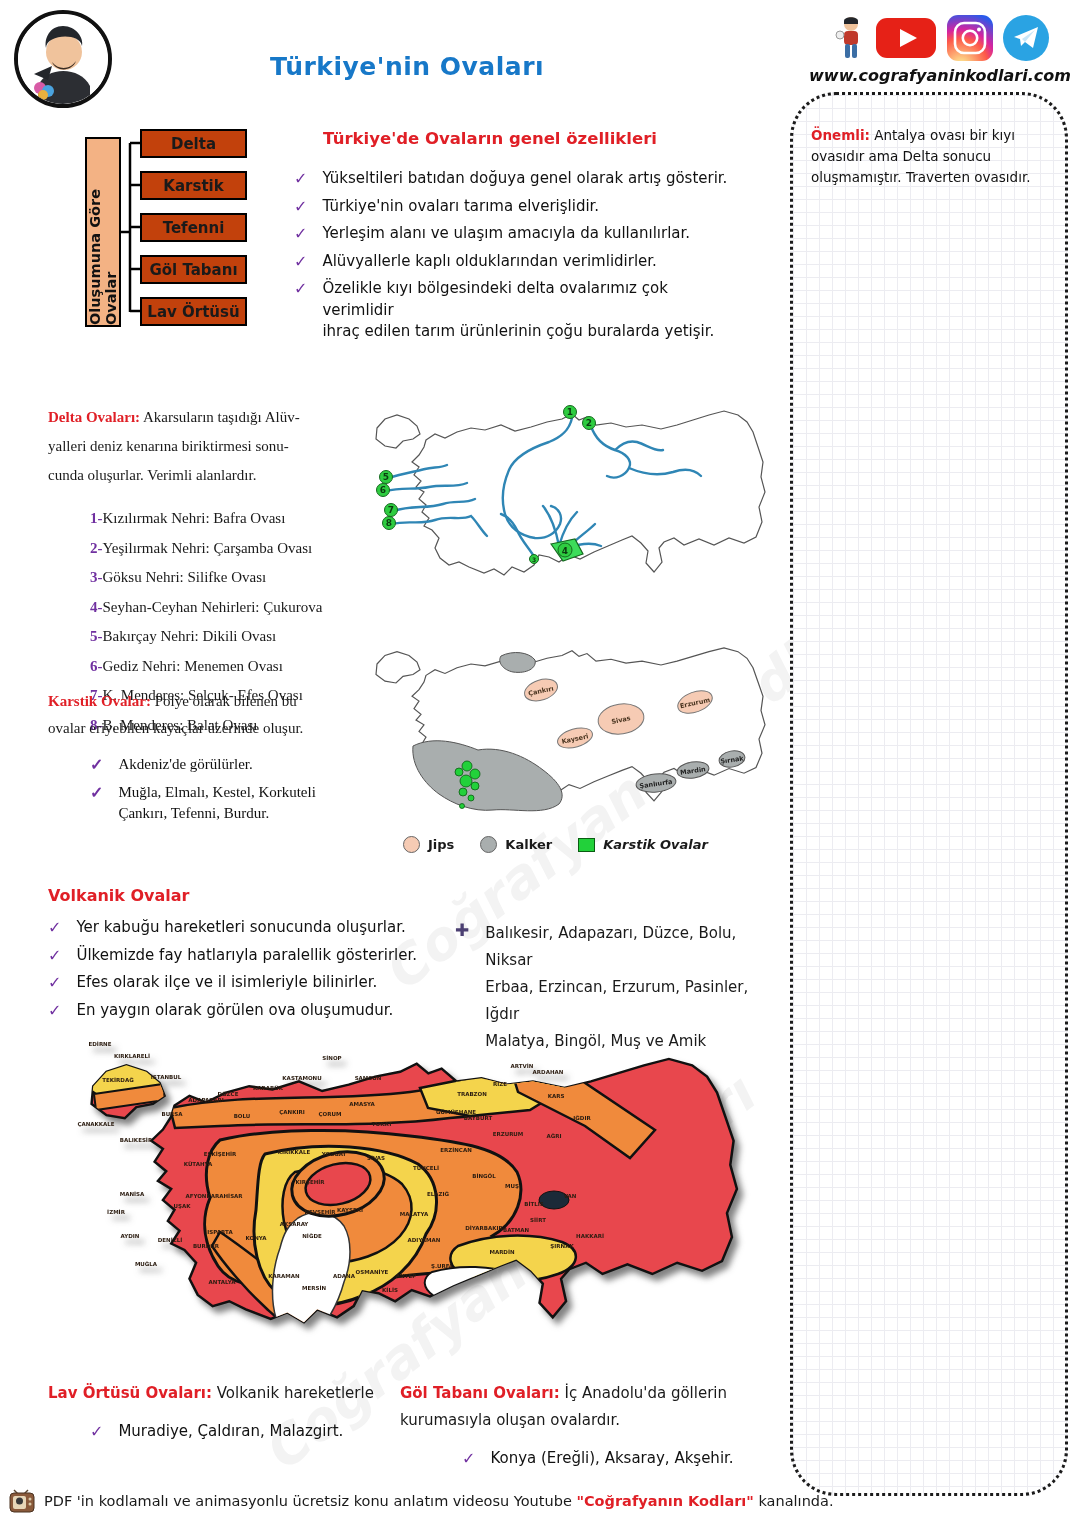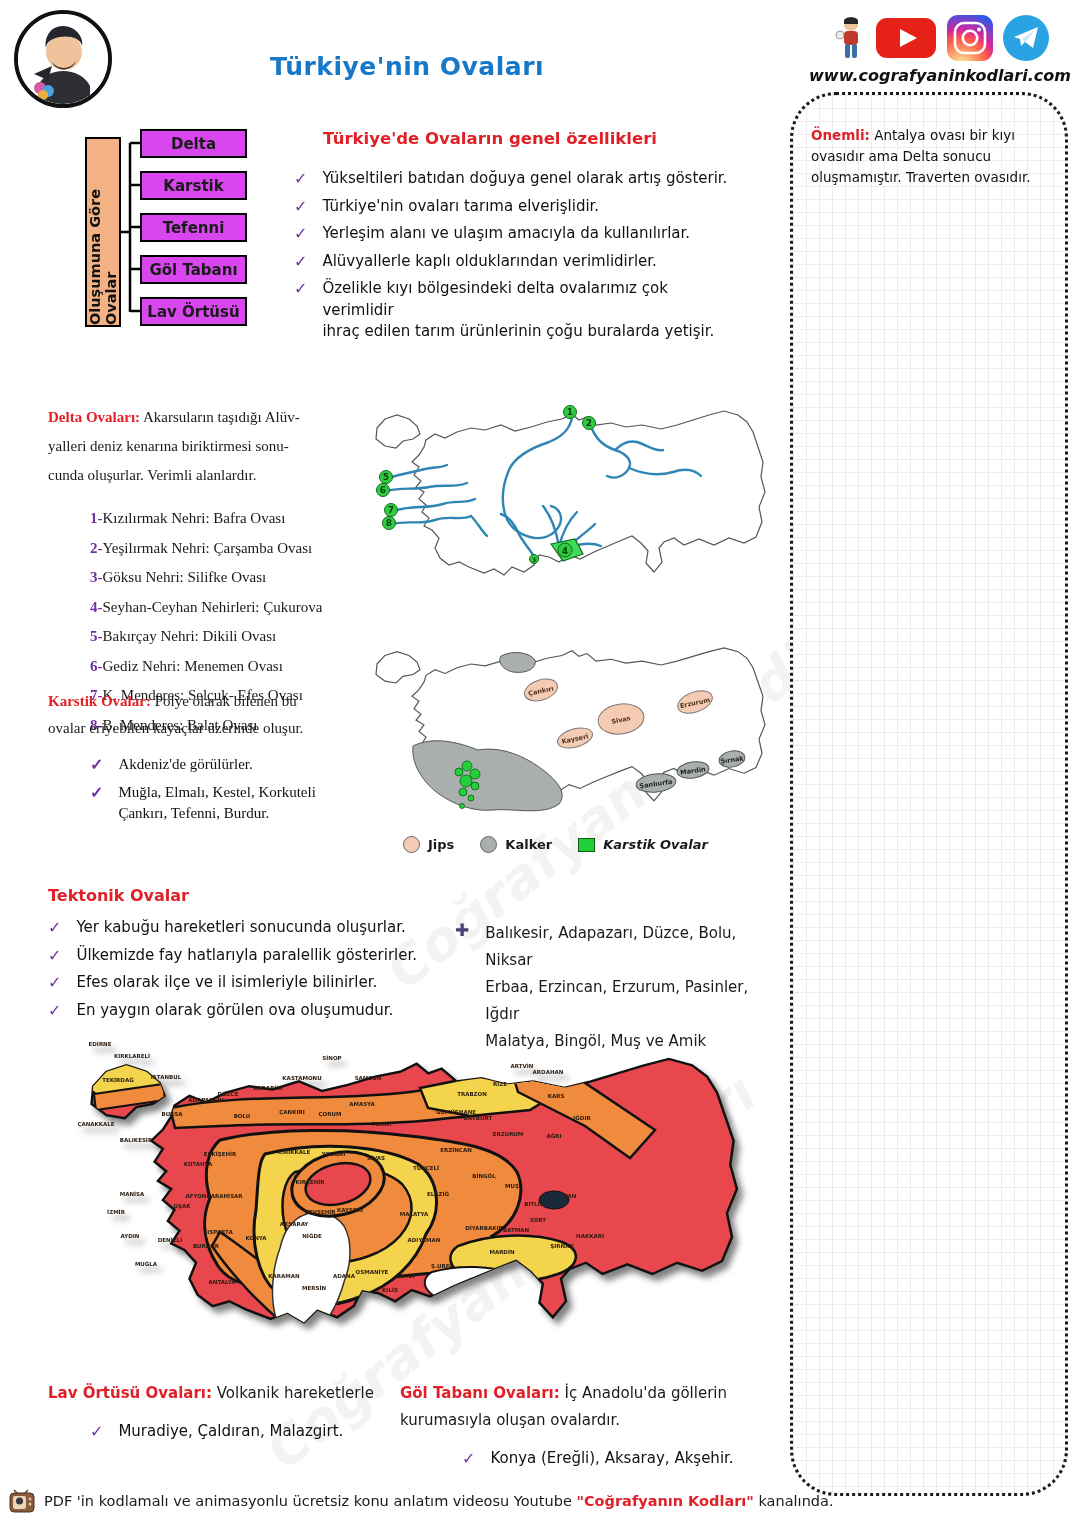--- a/index.html
+++ b/index.html
@@ -29,21 +29,21 @@
                        linear-gradient(90deg, #ececf1 1px, transparent 1px);
       background-size:13px 13px; padding:30px 16px 0 18px; }
   .note-text { font-size:13.5px; line-height:21px; color:#111; }
   .red-label { color:#e01f26; font-weight:bold; }
 
   
   .flow-wrap { left:80px; top:120px; width:180px; height:215px; }
   .flow-root { position:absolute; left:5px; top:17px; width:36px; height:190px; background:#f3b284;
                border:2.5px solid #000; display:flex; align-items:center; justify-content:center; }
   .flow-root span { writing-mode:vertical-rl; transform:rotate(180deg); font-weight:bold; font-size:14.5px; color:#111; }
-  .flow-box { position:absolute; left:60px; width:107px; height:29px; background:#d946ef; border:2.5px solid #000;
+  .flow-box { position:absolute; left:60px; width:107px; height:29px; background:#c2410c; border:2.5px solid #000;
               display:flex; align-items:center; justify-content:center; font-weight:bold; font-size:15px; }
   .flow-lines { position:absolute; left:0; top:0; }
 
   
   .sec { font-size:15px; line-height:29px;font-family:Liberation Serif, serif; }
   .check-row { display:flex; gap:15px; margin-bottom:6px; }
   .check { color:#7030a0; font-weight:bold; font-size:16px; line-height:21.5px; }
   .check-text { font-size:15px; line-height:21.5px; color:#111; }
   .gen-title { color:#e01f26; font-weight:bold; font-size:16.5px; }
 
@@ -314,21 +314,21 @@
         <span class="check">✓</span>
         <div class="check-text">
           <div>Muğla, Elmalı, Kestel, Korkuteli</div>
           <div>Çankırı, Tefenni, Burdur.</div>
         </div>
       </div>
     </div>
 </div>
 
 <div class="abs" style="left:48px; top:886px; width:400px;">
-  <div class="red-label" style="font-size:16px; margin-bottom:12px;">Tektonik Ovalar</div>
+  <div class="red-label" style="font-size:16px; margin-bottom:12px;">Volkanik Ovalar</div>
   <div id="tek-list">
       <div class="check-row">
         <span class="check">✓</span>
         <div class="check-text">
           <div>Yer kabuğu hareketleri sonucunda oluşurlar.</div>
         </div>
       </div>
       <div class="check-row">
         <span class="check">✓</span>
         <div class="check-text">

